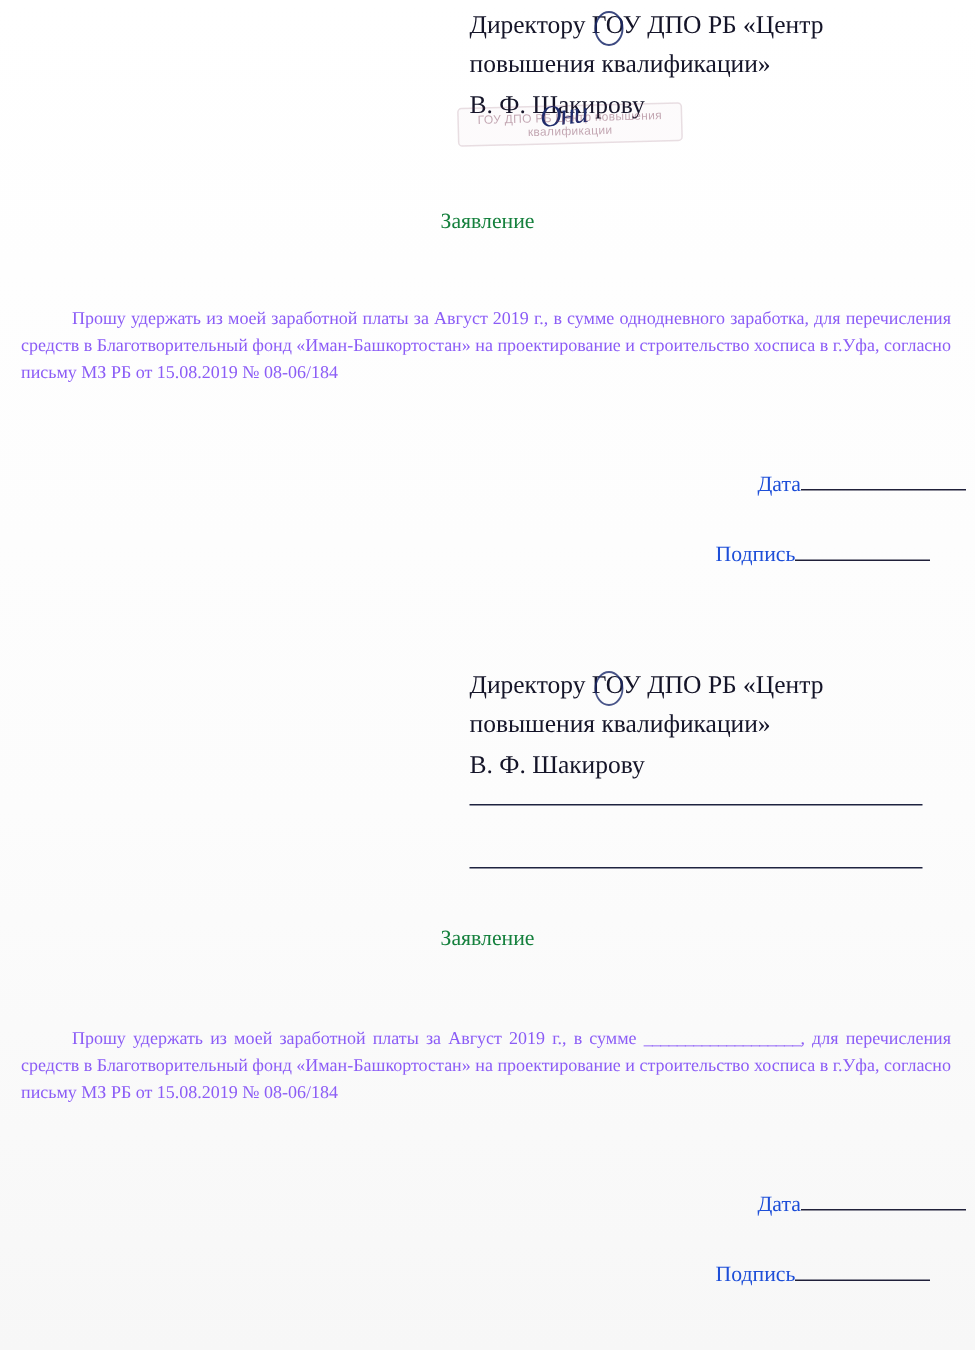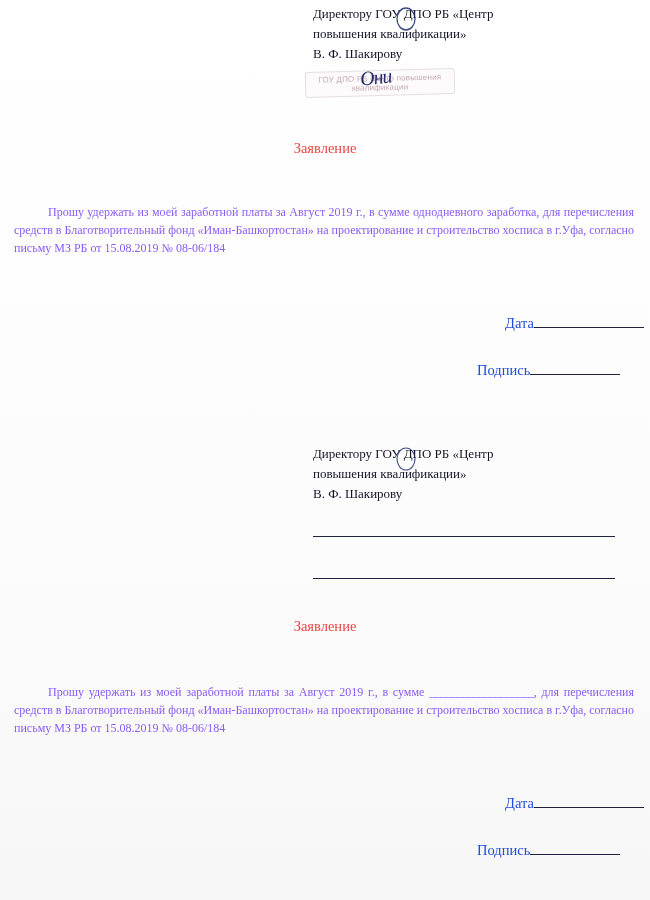--- a/index.html
+++ b/index.html
@@ -27,31 +27,31 @@
     inset: 0;
     background: linear-gradient(to bottom, #ffffff 0%, #fcfcfc 60%, #f7f7f7 100%);
     pointer-events: none;
   }
   .doc-block {
     position: absolute;
     box-sizing: border-box;
   }
   .addressee {
     width: 290px;
-    font-size: 13px;
+    font-size: 17px;
     line-height: 1.55;
     color: #141428;
   }
   .addressee div {
     white-space: nowrap;
   }
   .title {
     font-size: 14.5px;
     text-align: center;
-    color: #ef4444;
+    color: #15803d;
   }
   .body-text {
     font-size: 12px;
     line-height: 1.52;
     text-align: justify;
     text-justify: inter-word;
     color: #8b5cf6;
     text-indent: 34px;
   }
   .sig-line {

